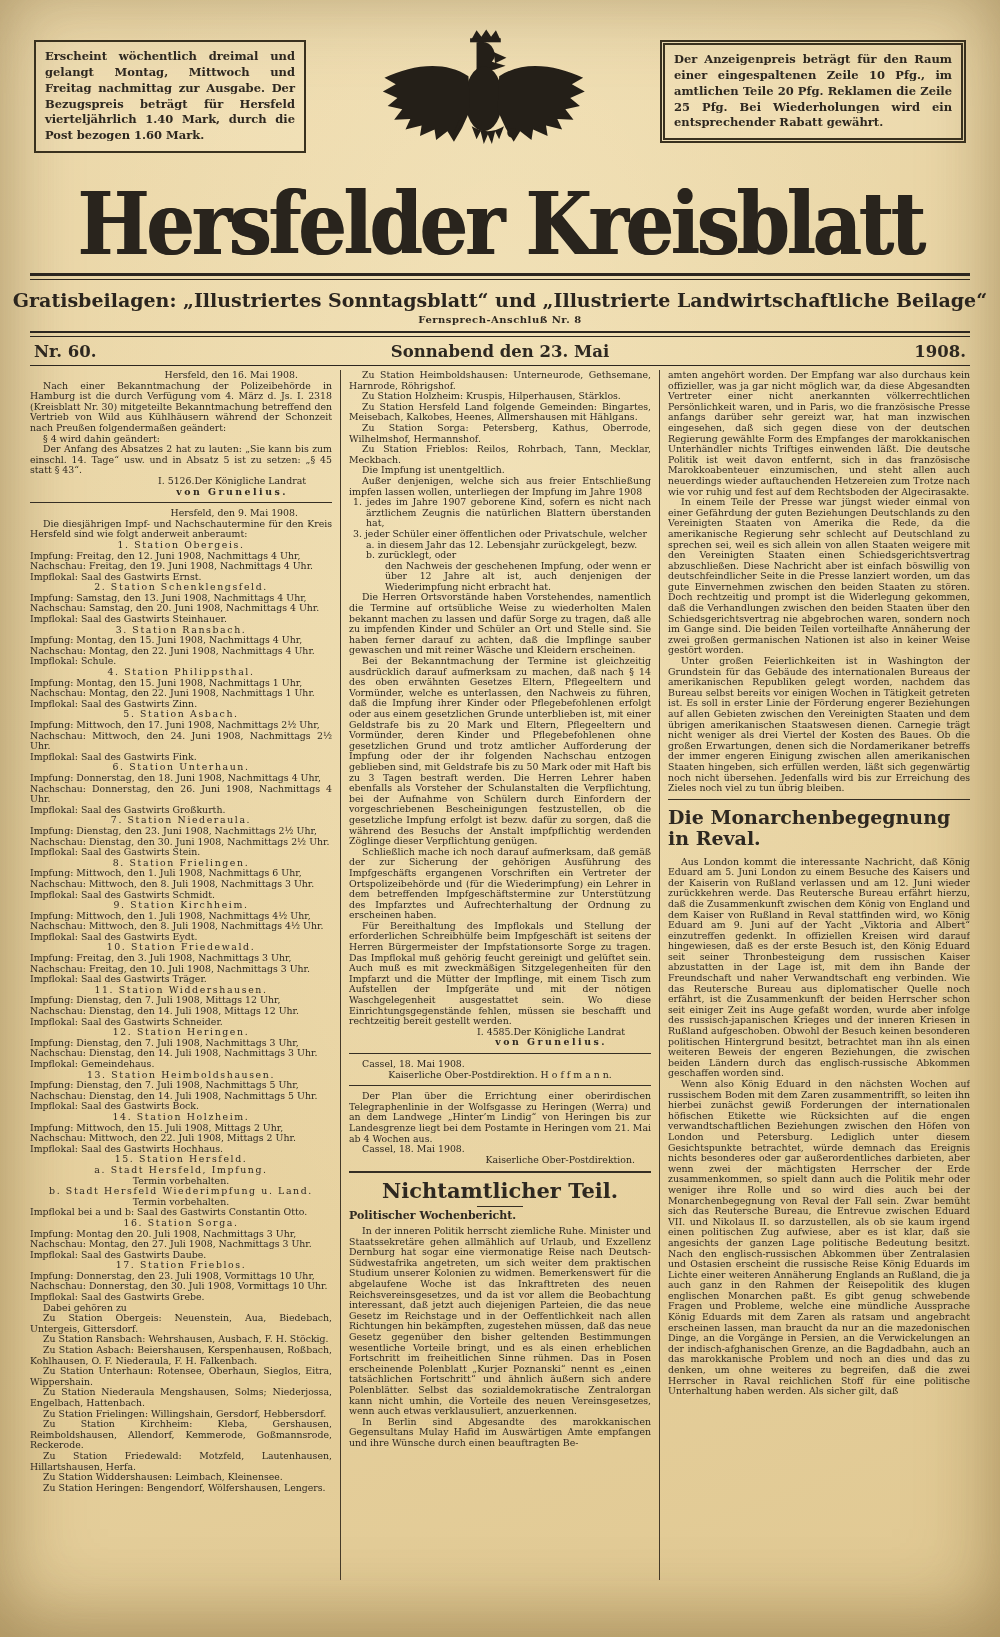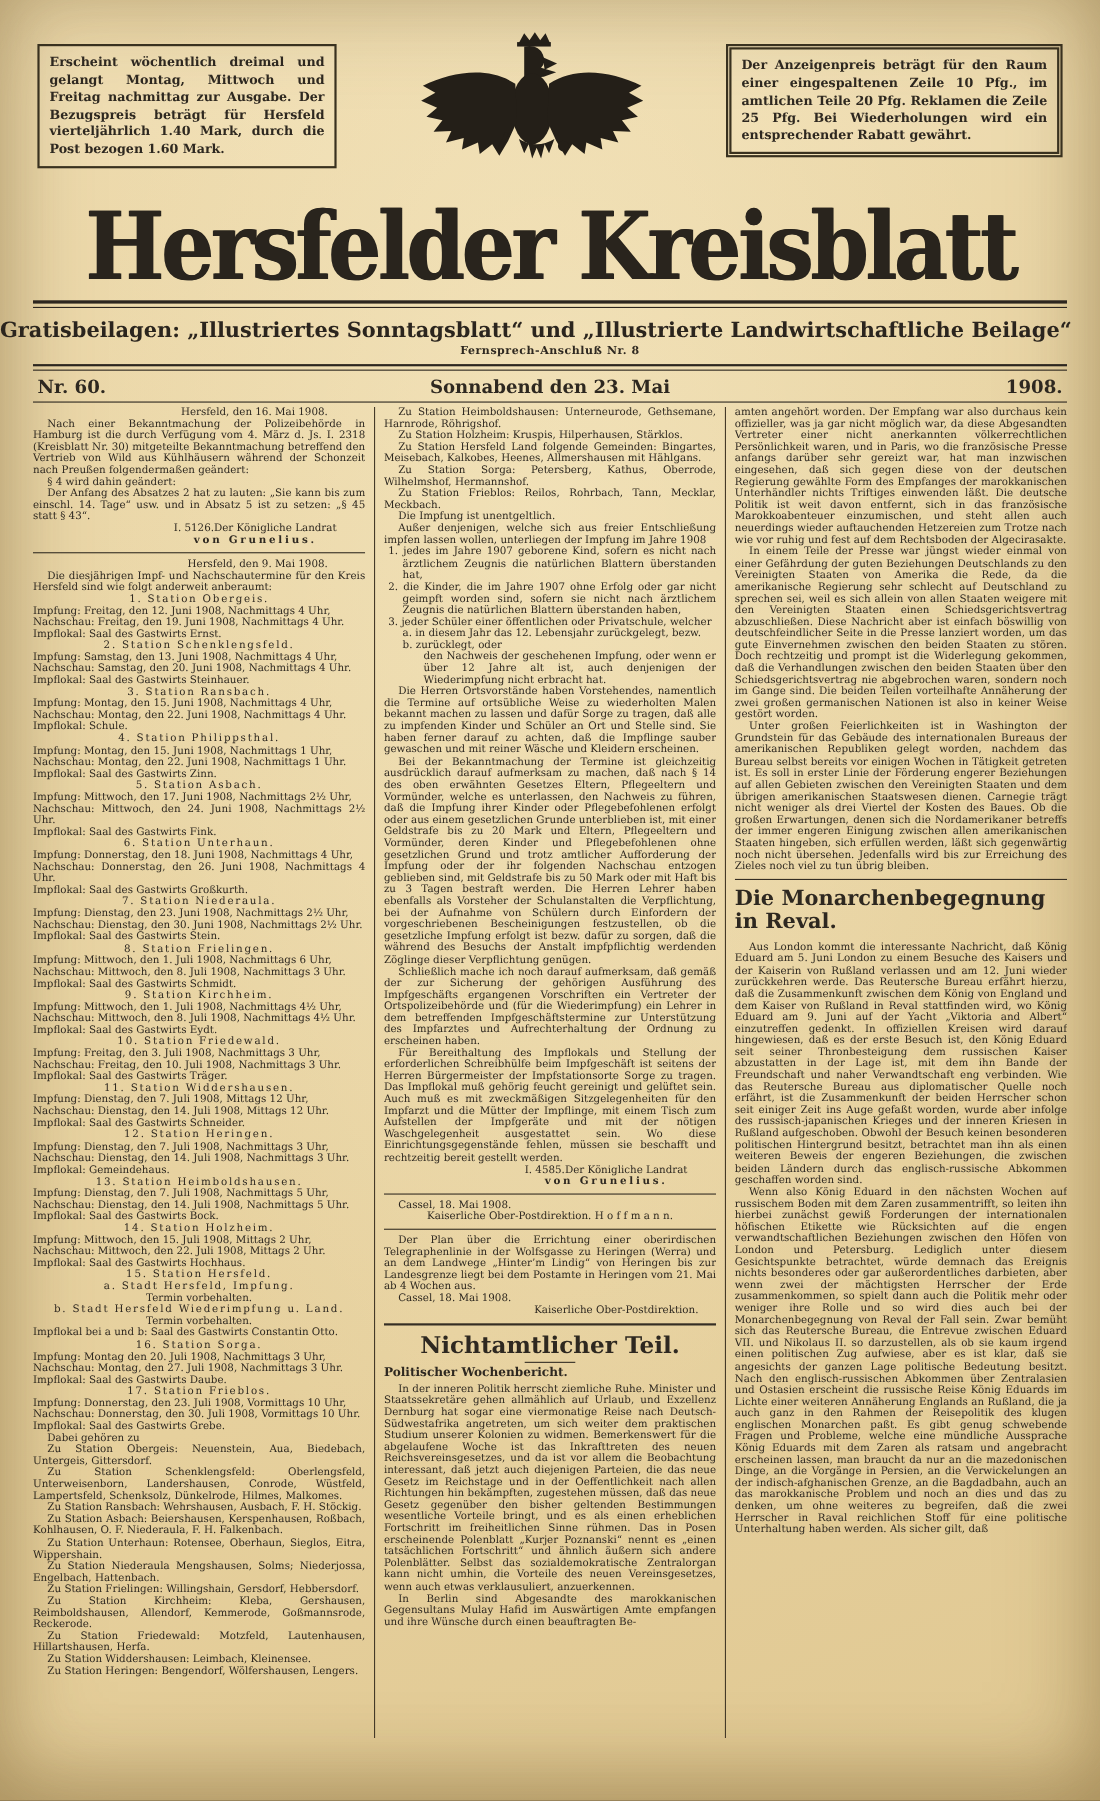--- a/index.html
+++ b/index.html
@@ -14,21 +14,21 @@
   }
   
   .mast-row{display:flex;justify-content:space-between;align-items:flex-start;padding:40px 34px 0 34px;}
   .notice-box{border:2px solid #39311f;padding:7px 9px;font-size:11.5px;line-height:1.38;font-weight:bold;text-align:justify;background:rgba(255,248,224,.12);}
   .notice-box.left{width:250px;}
   .notice-box.right{width:278px;border-style:double;border-width:5px;}
   .eagle{width:210px;height:148px;margin:-20px 10px 0 10px;flex:0 0 auto;}
   .title{font-size:76px;font-weight:bold;text-align:center;margin:6px 0 0 0;letter-spacing:-3px;
          transform:scaleY(1.12);transform-origin:top;color:#29241d;text-shadow:1px 0 0 #29241d;}
   .rule-double{margin:10px 30px 0 30px;border-top:3px solid #2c261f;border-bottom:1px solid #2c261f;height:3px;}
-  .subtitle{font-size:19px;font-weight:bold;text-align:left;margin-top:9px;color:#2b251e;}
+  .subtitle{font-size:19px;font-weight:bold;text-align:center;margin-top:9px;color:#2b251e;}
   .phone{font-size:10px;font-weight:bold;text-align:center;margin-top:3px;letter-spacing:.5px;}
   .rule-double.thin{border-top-width:2px;margin-top:6px;}
   .daterow{display:grid;grid-template-columns:1fr auto 1fr;align-items:baseline;padding:5px 34px 4px 34px;font-weight:bold;font-size:16.5px;}
   .daterow .dr-c{text-align:center;}
   .daterow .dr-r{text-align:right;}
   .rule-single{margin:0 30px;border-top:1.5px solid #2c261f;}
   
   .columns{display:flex;align-items:stretch;padding:4px 30px 0 30px;height:1210px;}
   .col{flex:1 1 0;min-width:0;font-size:9.4px;line-height:10.6px;text-align:justify;overflow:hidden;}
   .col-divider{width:1px;background:#453a28;margin:0 8px;}
@@ -182,42 +182,40 @@
         <div class="b-station">16. Station Sorga.</div>
         <div class="b-line">Impfung: Montag den 20. Juli 1908, Nachmittags 3 Uhr,</div>
         <div class="b-line">Nachschau: Montag, den 27. Juli 1908, Nachmittags 3 Uhr.</div>
         <div class="b-line">Impflokal: Saal des Gastwirts Daube.</div>
         <div class="b-station">17. Station Frieblos.</div>
         <div class="b-line">Impfung: Donnerstag, den 23. Juli 1908, Vormittags 10 Uhr,</div>
         <div class="b-line">Nachschau: Donnerstag, den 30. Juli 1908, Vormittags 10 Uhr.</div>
         <div class="b-line">Impflokal: Saal des Gastwirts Grebe.</div>
         <div class="b-p">Dabei gehören zu</div>
         <div class="b-p">Zu Station Obergeis: Neuenstein, Aua, Biedebach, Untergeis, Gittersdorf.</div>
-        <div class="b-p">Zu Station Schenklengsfeld: Oberlengsfeld, Unterweisenborn, Landershausen, Conrode, Wüstfeld, Lampertsfeld, Schenksolz, Dünkelrode, Hilmes, Malkomes.</div>
         <div class="b-p">Zu Station Ransbach: Wehrshausen, Ausbach, F. H. Stöckig.</div>
         <div class="b-p">Zu Station Asbach: Beiershausen, Kerspenhausen, Roßbach, Kohlhausen, O. F. Niederaula, F. H. Falkenbach.</div>
         <div class="b-p">Zu Station Unterhaun: Rotensee, Oberhaun, Sieglos, Eitra, Wippershain.</div>
         <div class="b-p">Zu Station Niederaula Mengshausen, Solms; Niederjossa, Engelbach, Hattenbach.</div>
         <div class="b-p">Zu Station Frielingen: Willingshain, Gersdorf, Hebbersdorf.</div>
         <div class="b-p">Zu Station Kirchheim: Kleba, Gershausen, Reimboldshausen, Allendorf, Kemmerode, Goßmannsrode, Reckerode.</div>
         <div class="b-p">Zu Station Friedewald: Motzfeld, Lautenhausen, Hillartshausen, Herfa.</div>
         <div class="b-p">Zu Station Widdershausen: Leimbach, Kleinensee.</div>
         <div class="b-p">Zu Station Heringen: Bengendorf, Wölfershausen, Lengers.</div>
       </section>
     <div class="col-divider"></div>
     <section class="col">
         <div class="b-p">Zu Station Heimboldshausen: Unterneurode, Gethsemane, Harnrode, Röhrigshof.</div>
         <div class="b-p">Zu Station Holzheim: Kruspis, Hilperhausen, Stärklos.</div>
         <div class="b-p">Zu Station Hersfeld Land folgende Gemeinden: Bingartes, Meisebach, Kalkobes, Heenes, Allmershausen mit Hählgans.</div>
         <div class="b-p">Zu Station Sorga: Petersberg, Kathus, Oberrode, Wilhelmshof, Hermannshof.</div>
         <div class="b-p">Zu Station Frieblos: Reilos, Rohrbach, Tann, Mecklar, Meckbach.</div>
         <div class="b-p">Die Impfung ist unentgeltlich.</div>
         <div class="b-p">Außer denjenigen, welche sich aus freier Entschließung impfen lassen wollen, unterliegen der Impfung im Jahre 1908</div>
         <div class="b-li">1. jedes im Jahre 1907 geborene Kind, sofern es nicht nach ärztlichem Zeugnis die natürlichen Blattern überstanden hat,</div>
-        <div class="b-li">2. die Kinder, die im Jahre 1907 ohne Erfolg oder gar nicht geimpft worden sind, sofern sie nicht nach ärztlichem Zeugnis die natürlichen Blattern überstanden haben,</div>
         <div class="b-li">3. jeder Schüler einer öffentlichen oder Privatschule, welcher</div>
         <div class="b-lia">a. in diesem Jahr das 12. Lebensjahr zurückgelegt, bezw.</div>
         <div class="b-lia">b. zurücklegt, oder</div>
         <div class="b-lib">den Nachweis der geschehenen Impfung, oder wenn er über 12 Jahre alt ist, auch denjenigen der Wiederimpfung nicht erbracht hat.</div>
         <div class="b-p">Die Herren Ortsvorstände haben Vorstehendes, namentlich die Termine auf ortsübliche Weise zu wiederholten Malen bekannt machen zu lassen und dafür Sorge zu tragen, daß alle zu impfenden Kinder und Schüler an Ort und Stelle sind. Sie haben ferner darauf zu achten, daß die Impflinge sauber gewaschen und mit reiner Wäsche und Kleidern erscheinen.</div>
         <div class="b-p">Bei der Bekanntmachung der Termine ist gleichzeitig ausdrücklich darauf aufmerksam zu machen, daß nach § 14 des oben erwähnten Gesetzes Eltern, Pflegeeltern und Vormünder, welche es unterlassen, den Nachweis zu führen, daß die Impfung ihrer Kinder oder Pflegebefohlenen erfolgt oder aus einem gesetzlichen Grunde unterblieben ist, mit einer Geldstrafe bis zu 20 Mark und Eltern, Pflegeeltern und Vormünder, deren Kinder und Pflegebefohlenen ohne gesetzlichen Grund und trotz amtlicher Aufforderung der Impfung oder der ihr folgenden Nachschau entzogen geblieben sind, mit Geldstrafe bis zu 50 Mark oder mit Haft bis zu 3 Tagen bestraft werden. Die Herren Lehrer haben ebenfalls als Vorsteher der Schulanstalten die Verpflichtung, bei der Aufnahme von Schülern durch Einfordern der vorgeschriebenen Bescheinigungen festzustellen, ob die gesetzliche Impfung erfolgt ist bezw. dafür zu sorgen, daß die während des Besuchs der Anstalt impfpflichtig werdenden Zöglinge dieser Verpflichtung genügen.</div>
         <div class="b-p">Schließlich mache ich noch darauf aufmerksam, daß gemäß der zur Sicherung der gehörigen Ausführung des Impfgeschäfts ergangenen Vorschriften ein Vertreter der Ortspolizeibehörde und (für die Wiederimpfung) ein Lehrer in dem betreffenden Impfgeschäftstermine zur Unterstützung des Impfarztes und Aufrechterhaltung der Ordnung zu erscheinen haben.</div>
         <div class="b-p">Für Bereithaltung des Impflokals und Stellung der erforderlichen Schreibhülfe beim Impfgeschäft ist seitens der Herren Bürgermeister der Impfstationsorte Sorge zu tragen. Das Impflokal muß gehörig feucht gereinigt und gelüftet sein. Auch muß es mit zweckmäßigen Sitzgelegenheiten für den Impfarzt und die Mütter der Impflinge, mit einem Tisch zum Aufstellen der Impfgeräte und mit der nötigen Waschgelegenheit ausgestattet sein. Wo diese Einrichtungsgegenstände fehlen, müssen sie beschafft und rechtzeitig bereit gestellt werden.</div>
         <div class="b-sigrow">
           <span>I. 4585.</span>

